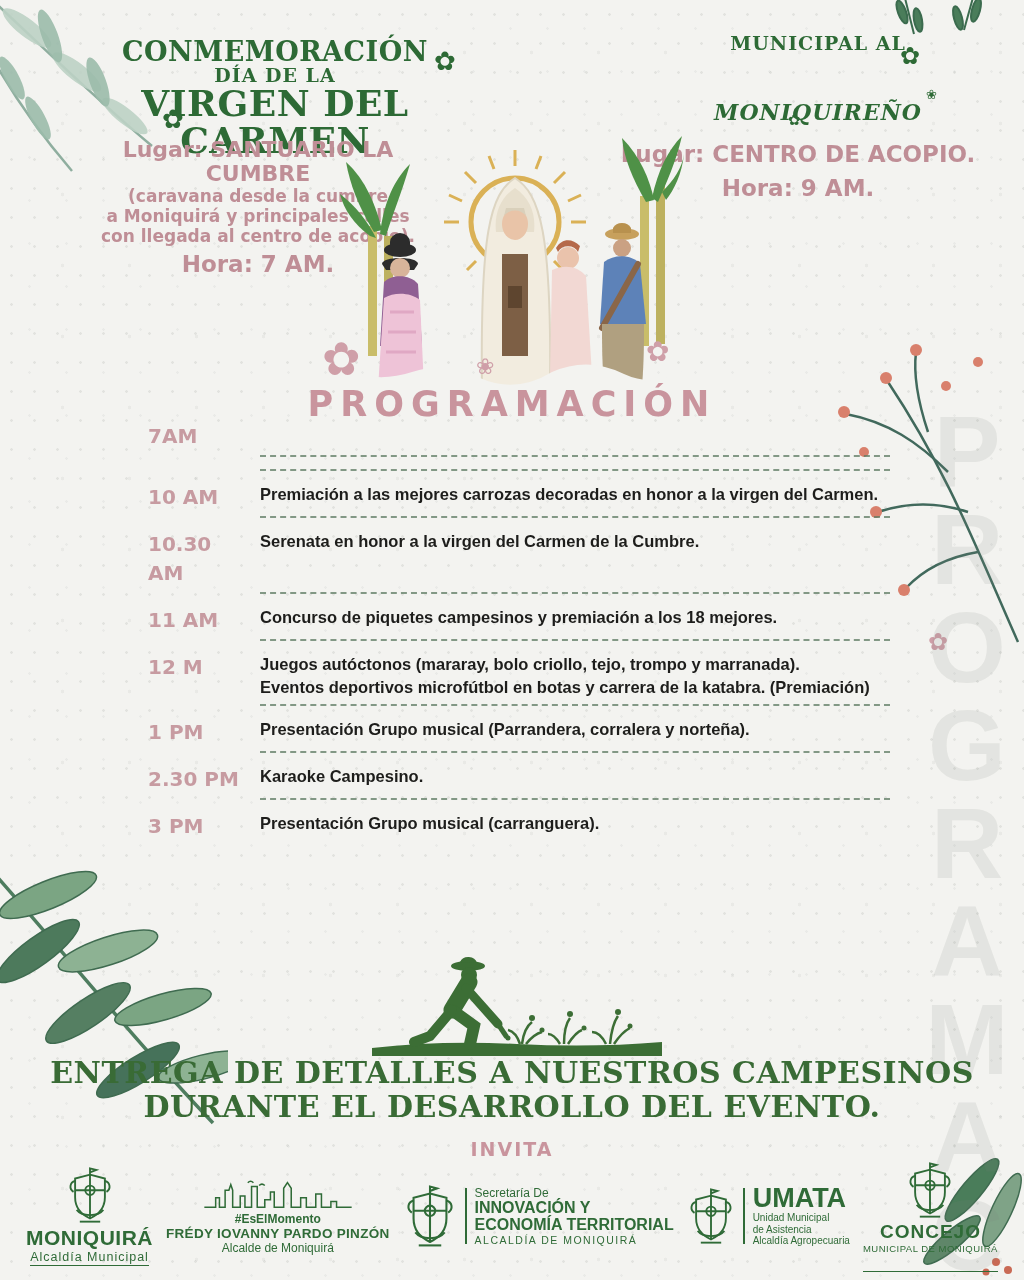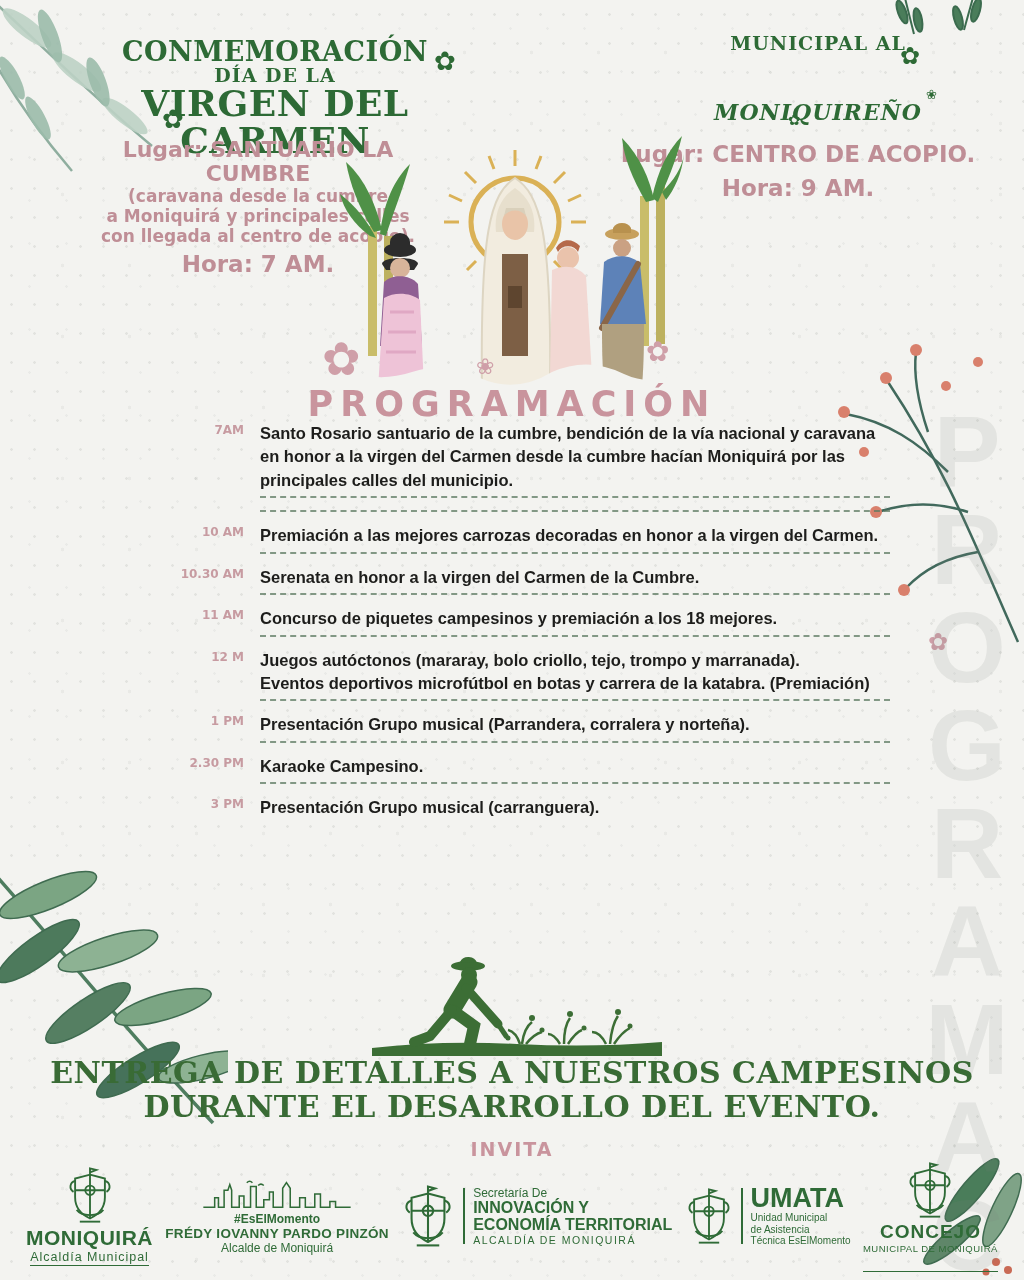--- a/index.html
+++ b/index.html
@@ -46,22 +46,22 @@
 
   
   #watermark{right:0px;top:395px;height:880px;width:210px;text-align:center;
     writing-mode:vertical-rl;text-orientation:upright;
     font-weight:bold;font-size:100px;letter-spacing:-14px;
     color:rgba(125,130,123,.13);overflow:hidden;}
 
   
   #schedule{left:148px;top:422px;width:742px;}
   .sch-row{display:flex;align-items:flex-start;margin-bottom:4px;}
-  .sch-time{width:96px;flex:0 0 96px;text-align:right;padding-right:16px;
-    font-family:"DejaVu Sans",sans-serif;font-weight:bold;font-size:12px;
+  .sch-time{width:96px;flex:0 0 96px;padding-right:16px;
+    font-family:"DejaVu Sans",sans-serif;font-weight:bold;font-size:20px;
     color:#c79ba1;line-height:1.45;}
   .sch-text{flex:1;font-weight:bold;font-size:16.5px;line-height:1.42;color:#1d1d1b;}
   .sch-sep{margin:4px 0 12px 112px;border-bottom:2px dashed #5d7a62;opacity:.75;}
 
   
   #slogan{left:0;top:1056px;width:1024px;text-align:center;
     font-family:"DejaVu Serif",serif;font-weight:bold;color:#396b35;
     font-size:30px;line-height:1.12;letter-spacing:.5px;}
   #invita{left:0;top:1138px;width:1024px;text-align:center;
     font-family:"DejaVu Sans",sans-serif;font-weight:bold;font-size:19px;
@@ -286,21 +286,20 @@
   <div class="orn pink" style="left:928px;top:630px;font-size:24px">✿</div>
 
   <div id="watermark" class="abs">PROGRAMACIÓN</div>
 
   <div id="program-title" class="abs">PROGRAMACIÓN</div>
 
   <div id="schedule" class="abs">
 
     <div class="sch-row">
       <div class="sch-time">7AM</div>
-      <div class="sch-text">Santo Rosario santuario de la cumbre, bendición de la vía nacional y caravana en honor a la virgen del Carmen desde la cumbre hacían Moniquirá por las principales calles del municipio.</div>
     </div>
     <div class="sch-sep"></div>
 
     <div class="sch-sep"></div>
 
     <div class="sch-row">
       <div class="sch-time">10 AM</div>
       <div class="sch-text">Premiación a las mejores carrozas decoradas en honor a la virgen del Carmen.</div>
     </div>
     <div class="sch-sep"></div>
@@ -416,21 +415,21 @@
 
     <div class="logo-row" id="logo-umata">
       <svg class="crest">
           <use href="#crest"></use>
         </svg>
       <div class="vdiv"></div>
       <div>
         <div class="t">UMATA</div>
         <div class="s">Unidad Municipal</div>
         <div class="s">de Asistencia</div>
-        <div class="s">Técnica EsElMomento</div>
+        <div class="s">Alcaldía Agropecuaria</div>
       </div>
     </div>
 
     <div class="logo" id="logo-concejo">
       <svg class="crest">
           <use href="#crest"></use>
         </svg>
       <div class="t">CONCEJO</div>
       <div class="s">MUNICIPAL DE MONIQUIRÁ</div>
     </div>

